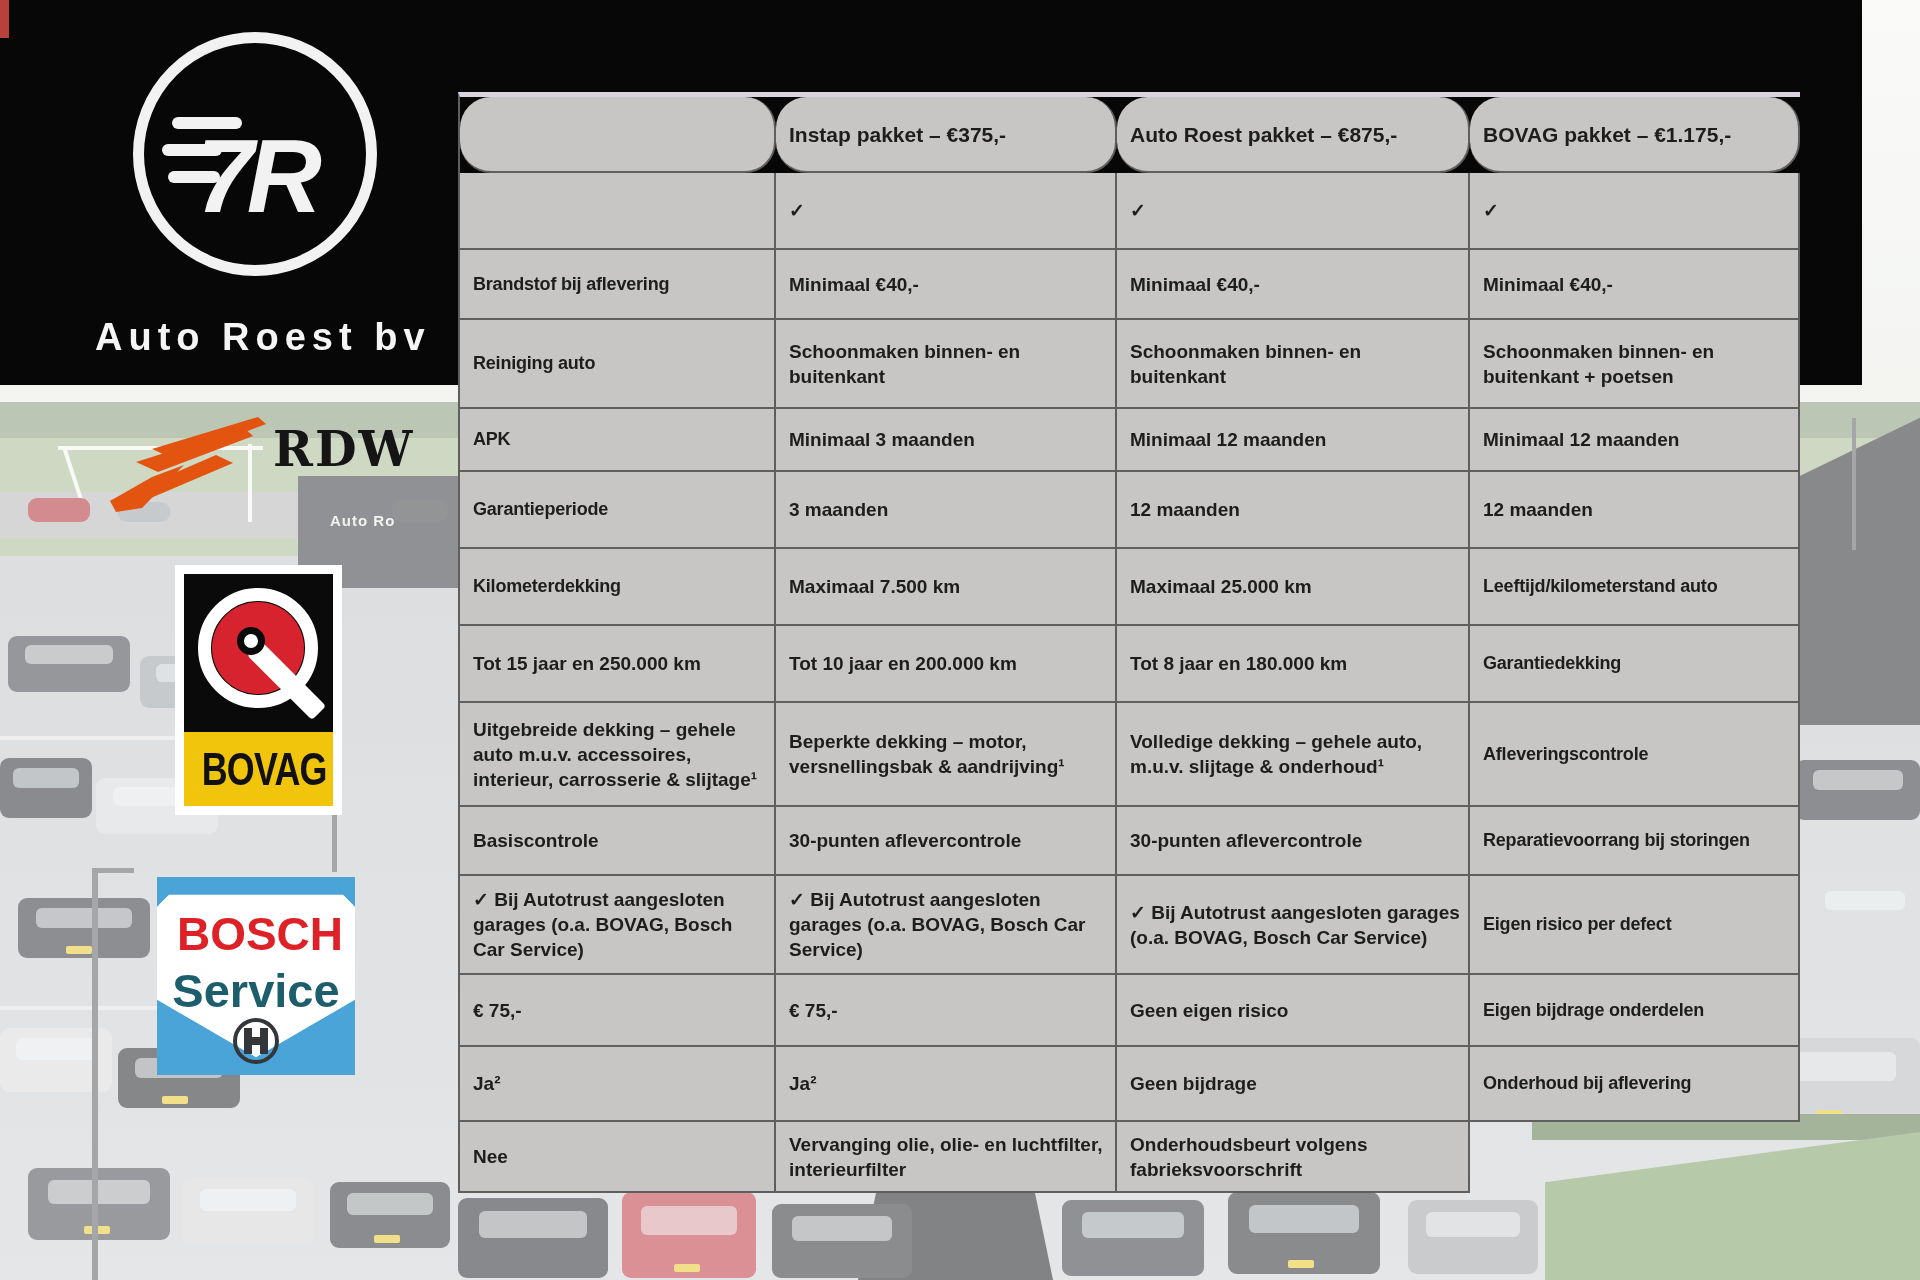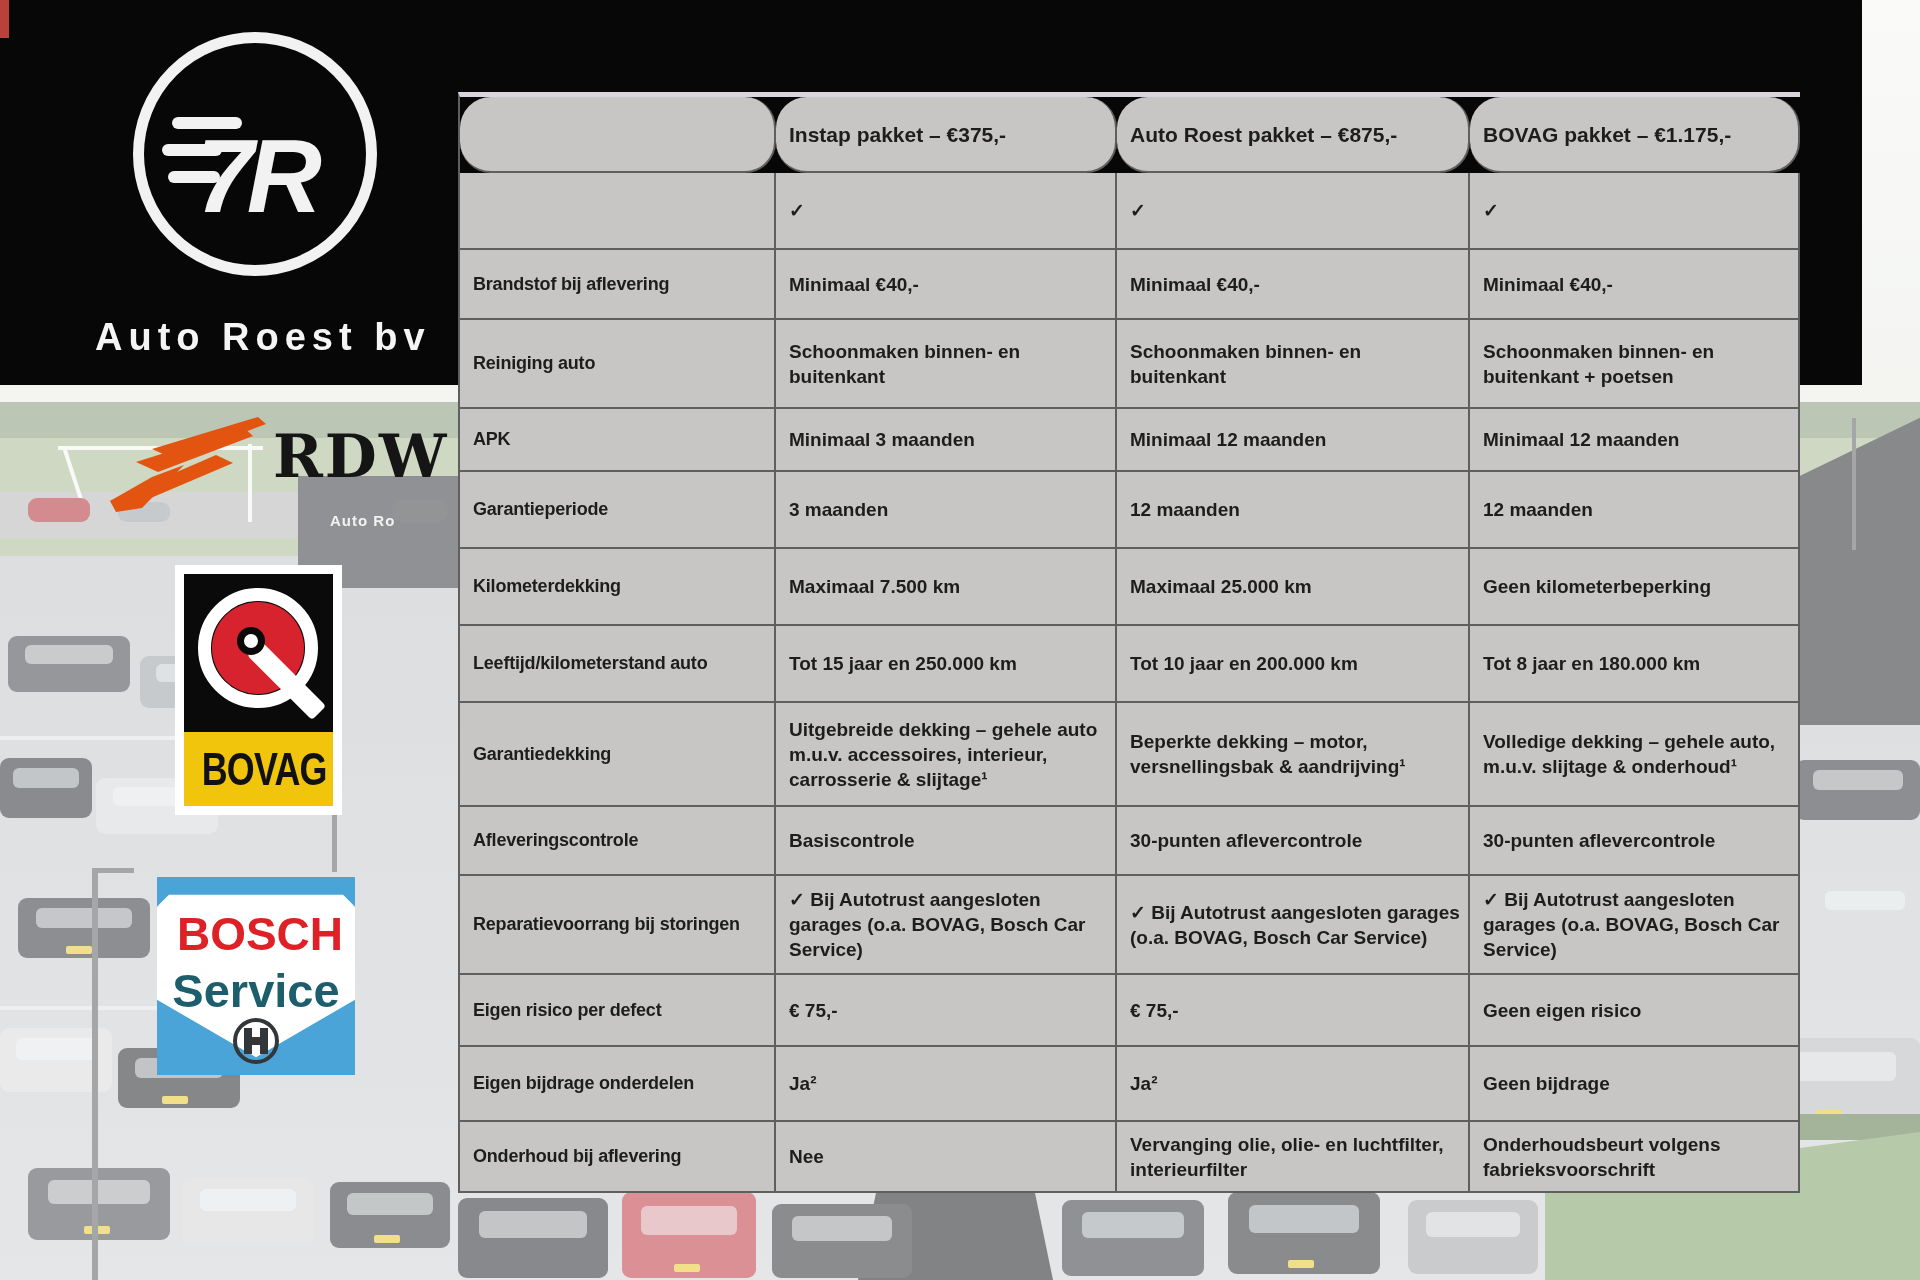--- a/index.html
+++ b/index.html
@@ -48,21 +48,21 @@
                border:11px solid #f2f2f2; border-radius:50%; }
   .ar-line { position:absolute; background:#f2f2f2; border-radius:6px; height:12px; }
   .ar-mono { position:absolute; left:52px; top:50px; font-size:104px; font-weight:bold;
              font-style:italic; color:#f2f2f2; letter-spacing:-7px;margin-top:24px; }
   .ar-name { position:absolute; left:40px; top:316px; width:320px; text-align:center;
              color:#f5f5f5; font-size:38px; font-weight:bold; letter-spacing:6px; white-space:nowrap; }
 
   
   .rdw { position:absolute; left:108px; top:415px; width:300px; height:105px; }
   .rdw-label { position:absolute; left:165px; top:6px; font-family:"DejaVu Serif", serif;
-               font-size:60px; font-weight:600; color:#151515; letter-spacing:2px; }
+               font-size:48px; font-weight:600; color:#151515; letter-spacing:2px; }
 
   
   .bovag { position:absolute; left:175px; top:565px; width:167px; height:250px;
            background:#ffffff; padding:9px; display:flex; flex-direction:column; }
   .bovag-top { position:relative; flex:1; background:#0a0a0a; overflow:hidden; }
   .bovag-ring { position:absolute; left:14px; top:14px; width:120px; height:120px;
                 border:13px solid #fff; border-radius:50%; }
   .bovag-disc { position:absolute; left:28px; top:28px; width:92px; height:92px;
                 background:var(--bovag_red, #d6232d); border-radius:50%; }
   .bovag-handle { position:absolute; left:70px; top:64px; width:92px; height:20px;
@@ -283,21 +283,20 @@
     <div class="cell">Minimaal 12 maanden</div>
 
     <div class="cell label">Garantieperiode</div>
     <div class="cell">3 maanden</div>
     <div class="cell">12 maanden</div>
     <div class="cell">12 maanden</div>
 
     <div class="cell label">Kilometerdekking</div>
     <div class="cell">Maximaal 7.500 km</div>
     <div class="cell">Maximaal 25.000 km</div>
-    <div class="cell">Geen kilometerbeperking</div>
 
     <div class="cell label">Leeftijd/kilometerstand auto</div>
     <div class="cell">Tot 15 jaar en 250.000 km</div>
     <div class="cell">Tot 10 jaar en 200.000 km</div>
     <div class="cell">Tot 8 jaar en 180.000 km</div>
 
     <div class="cell label">Garantiedekking</div>
     <div class="cell">Uitgebreide dekking – gehele auto m.u.v. accessoires, interieur, carrosserie &amp; slijtage¹</div>
     <div class="cell">Beperkte dekking – motor, versnellingsbak &amp; aandrijving¹</div>
     <div class="cell">Volledige dekking – gehele auto, m.u.v. slijtage &amp; onderhoud¹</div>

